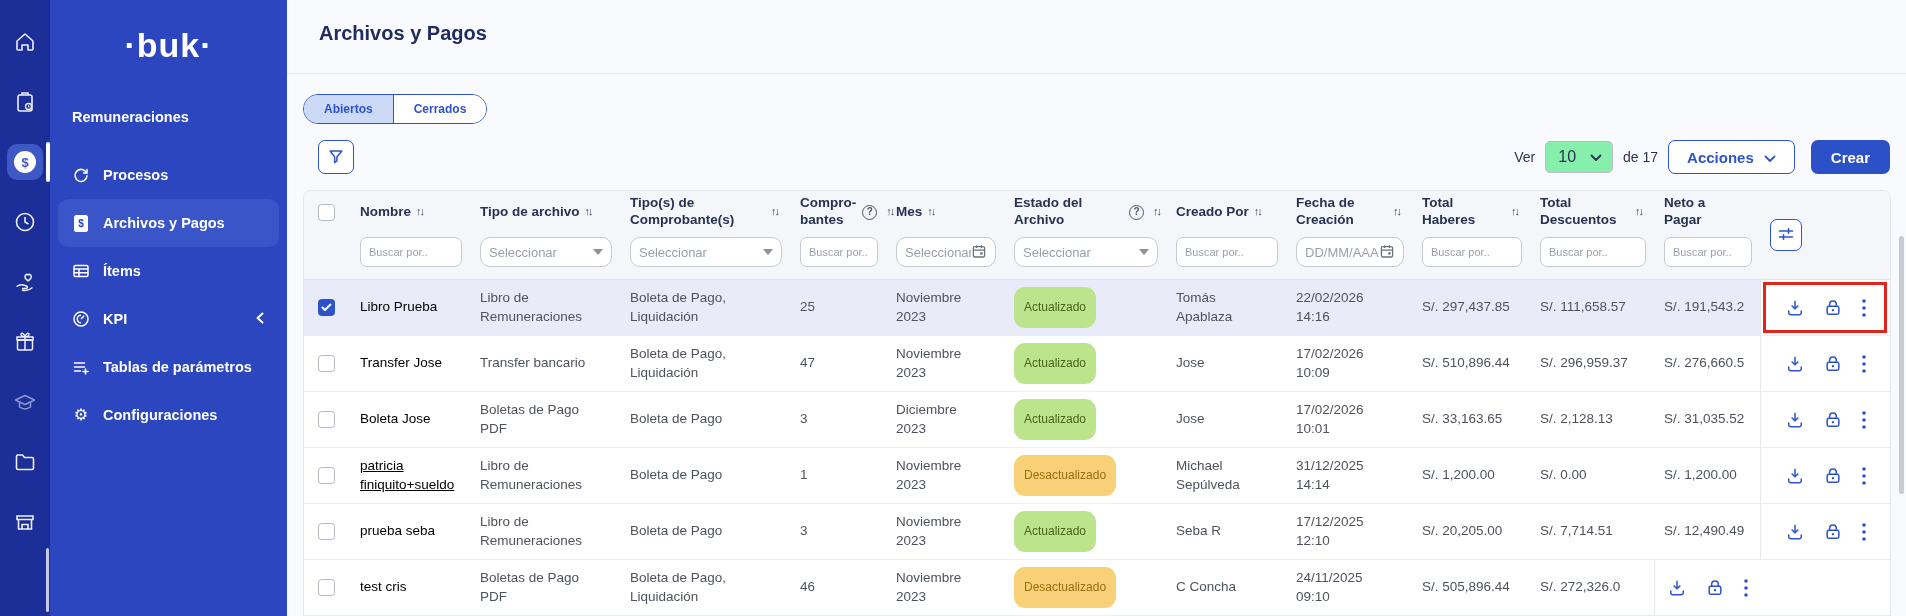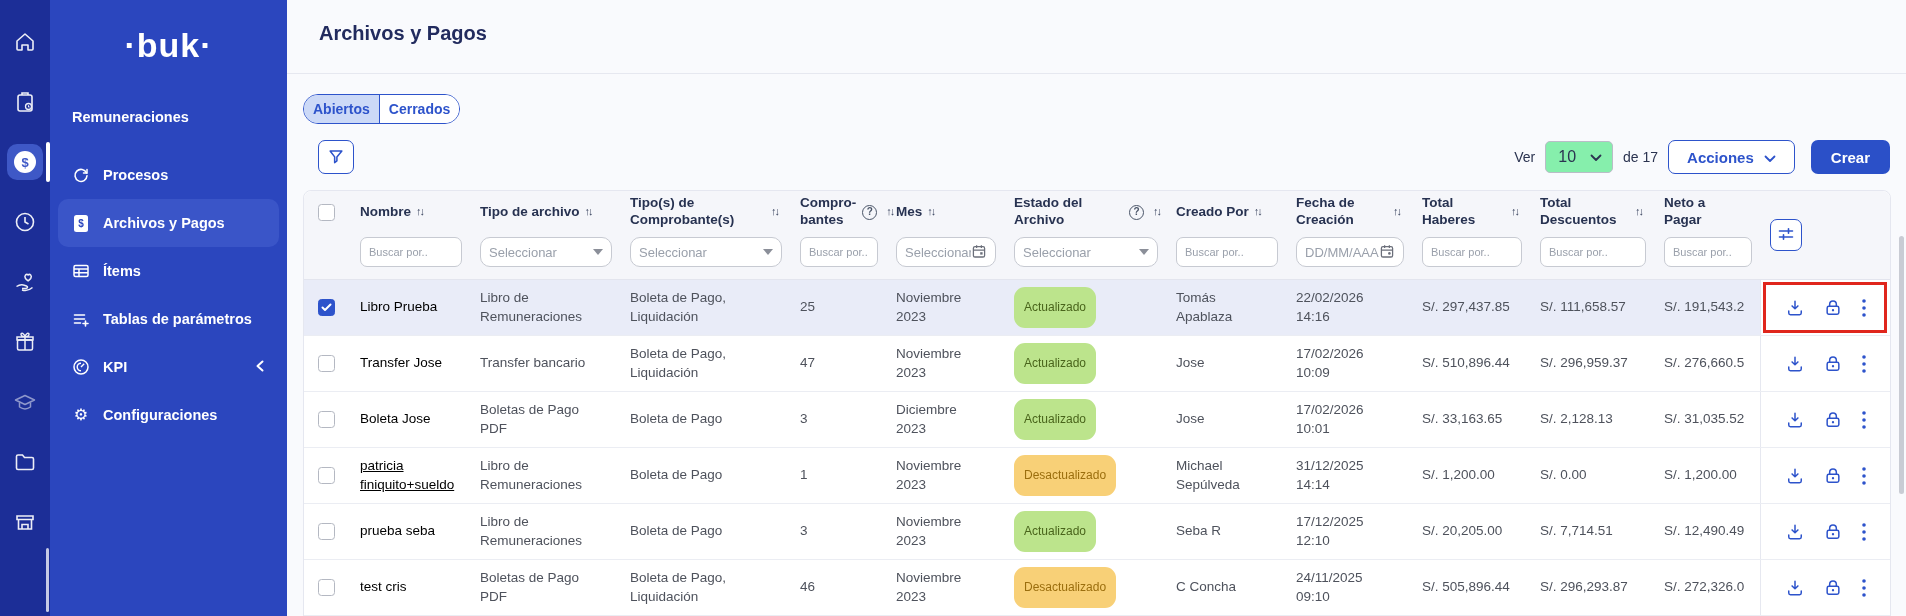--- a/index.html
+++ b/index.html
@@ -36,21 +36,21 @@
   .chev-left { margin-left:auto; margin-right:22px; }
 
   
   .content { flex:1; position:relative; overflow:hidden; background:#f9fafd; }
   .page-header { height:74px; padding:22px 0 0 32px; border-bottom:1px solid #e6e8f0; }
   .page-title { font-size:20px; font-weight:700; color:#222b5e; }
   .body { padding:20px 16px 0 16px; }
 
   
   .tabs { display:inline-flex; border:1px solid #2d53cb; border-radius:16px; overflow:hidden; height:30px; }
-  .tab { padding:0 9px; display:flex; align-items:center; font-size:14px; font-weight:600;
+  .tab { padding:0 20px; display:flex; align-items:center; font-size:12px; font-weight:600;
          color:#2d53cb; background:#fff; cursor:pointer; }
   .tab.active { background:#ccd9f7; border-right:1px solid #2d53cb; }
 
   
   .toolbar { display:flex; align-items:center; margin-top:16px; margin-bottom:16px; height:34px;padding-left:15px; }
   .filter-btn { width:36px; height:34px; border:1px solid #2d53cb; border-radius:7px; background:#fff;
          display:flex; align-items:center; justify-content:center; cursor:pointer; }
   .toolbar-right { margin-left:auto; display:flex; align-items:center; gap:10px; }
   .pgtext { font-size:14px; color:#2b3350; }
   .pagesize { display:flex; align-items:center; gap:14px; border:1px solid #b9bdc7; border-radius:5px;
@@ -193,41 +193,41 @@
       <svg width="18" height="18" viewBox="0 0 18 18" fill="none" stroke="#fff" stroke-width="1.5">
           <rect x="2" y="3.5" width="14" height="11" rx="1.5"></rect>
           <path d="M2 7h14M7 7v7.5M2 10.8h14"></path>
         </svg>
     </span>
     <span>Ítems</span>
   </div>
 
   <div class="menu-item">
     <span class="mi">
-      <svg width="18" height="18" viewBox="0 0 18 18" fill="none" stroke="#fff" stroke-width="1.6" stroke-linecap="round">
-          <path d="M2.5 5h10M2.5 9h10M2.5 13h6"></path>
-          <path d="M13.5 11v5M11 13.5h5"></path>
-        </svg>
-    </span>
-    <span>Tablas de parámetros</span>
-  </div>
-
-  <div class="menu-item">
-    <span class="mi">
       <svg width="18" height="18" viewBox="0 0 18 18" fill="none" stroke="#fff" stroke-width="1.5">
           <circle cx="9" cy="9" r="7"></circle>
           <path d="M9 9l3.2-3.2M9 12.8a3.8 3.8 0 0 1 0-7.6" stroke-width="1.4"></path>
         </svg>
     </span>
     <span>KPI</span>
     <span class="chev-left">
       <svg width="10" height="12" viewBox="0 0 10 12" fill="none" stroke="#fff" stroke-width="2" stroke-linecap="round" stroke-linejoin="round">
           <path d="M7.5 1.5 2.5 6l5 4.5"></path>
         </svg>
     </span>
+  </div>
+
+  <div class="menu-item">
+    <span class="mi">
+      <svg width="18" height="18" viewBox="0 0 18 18" fill="none" stroke="#fff" stroke-width="1.6" stroke-linecap="round">
+          <path d="M2.5 5h10M2.5 9h10M2.5 13h6"></path>
+          <path d="M13.5 11v5M11 13.5h5"></path>
+        </svg>
+    </span>
+    <span>Tablas de parámetros</span>
   </div>
 
   <div class="menu-item">
     <span class="mi gear-glyph">⚙</span>
     <span>Configuraciones</span>
   </div>
 </nav>
 
 <main class="content">
   <div class="page-header">
@@ -623,21 +623,20 @@
         <div class="tcell">Boletas de Pago PDF</div>
         <div class="tcell">Boleta de Pago, Liquidación</div>
         <div class="tcell">46</div>
         <div class="tcell">Noviembre 2023</div>
         <div class="tcell">
             <span class="badge warning">Desactualizado</span>
           </div>
         <div class="tcell">C Concha</div>
         <div class="tcell">24/11/2025 09:10</div>
         <div class="tcell num">S/. 505,896.44</div>
-        <div class="tcell num">S/. 296,293.87</div>
         <div class="tcell num">S/. 272,326.0</div>
         <div class="acell">
           <button class="icon-btn">
               <svg width="20" height="20" viewBox="0 0 24 24" fill="none" stroke="#2d53cb" stroke-width="1.8" stroke-linecap="round" stroke-linejoin="round">
                 <path d="M12 4v9m0 0-3.5-3.5M12 13l3.5-3.5"></path>
                 <path d="M4.5 15.5v2.5a2 2 0 0 0 2 2h11a2 2 0 0 0 2-2v-2.5"></path>
               </svg>
             </button>
           <button class="icon-btn">
               <svg width="20" height="20" viewBox="0 0 24 24" fill="none" stroke="#2d53cb" stroke-width="1.8">

